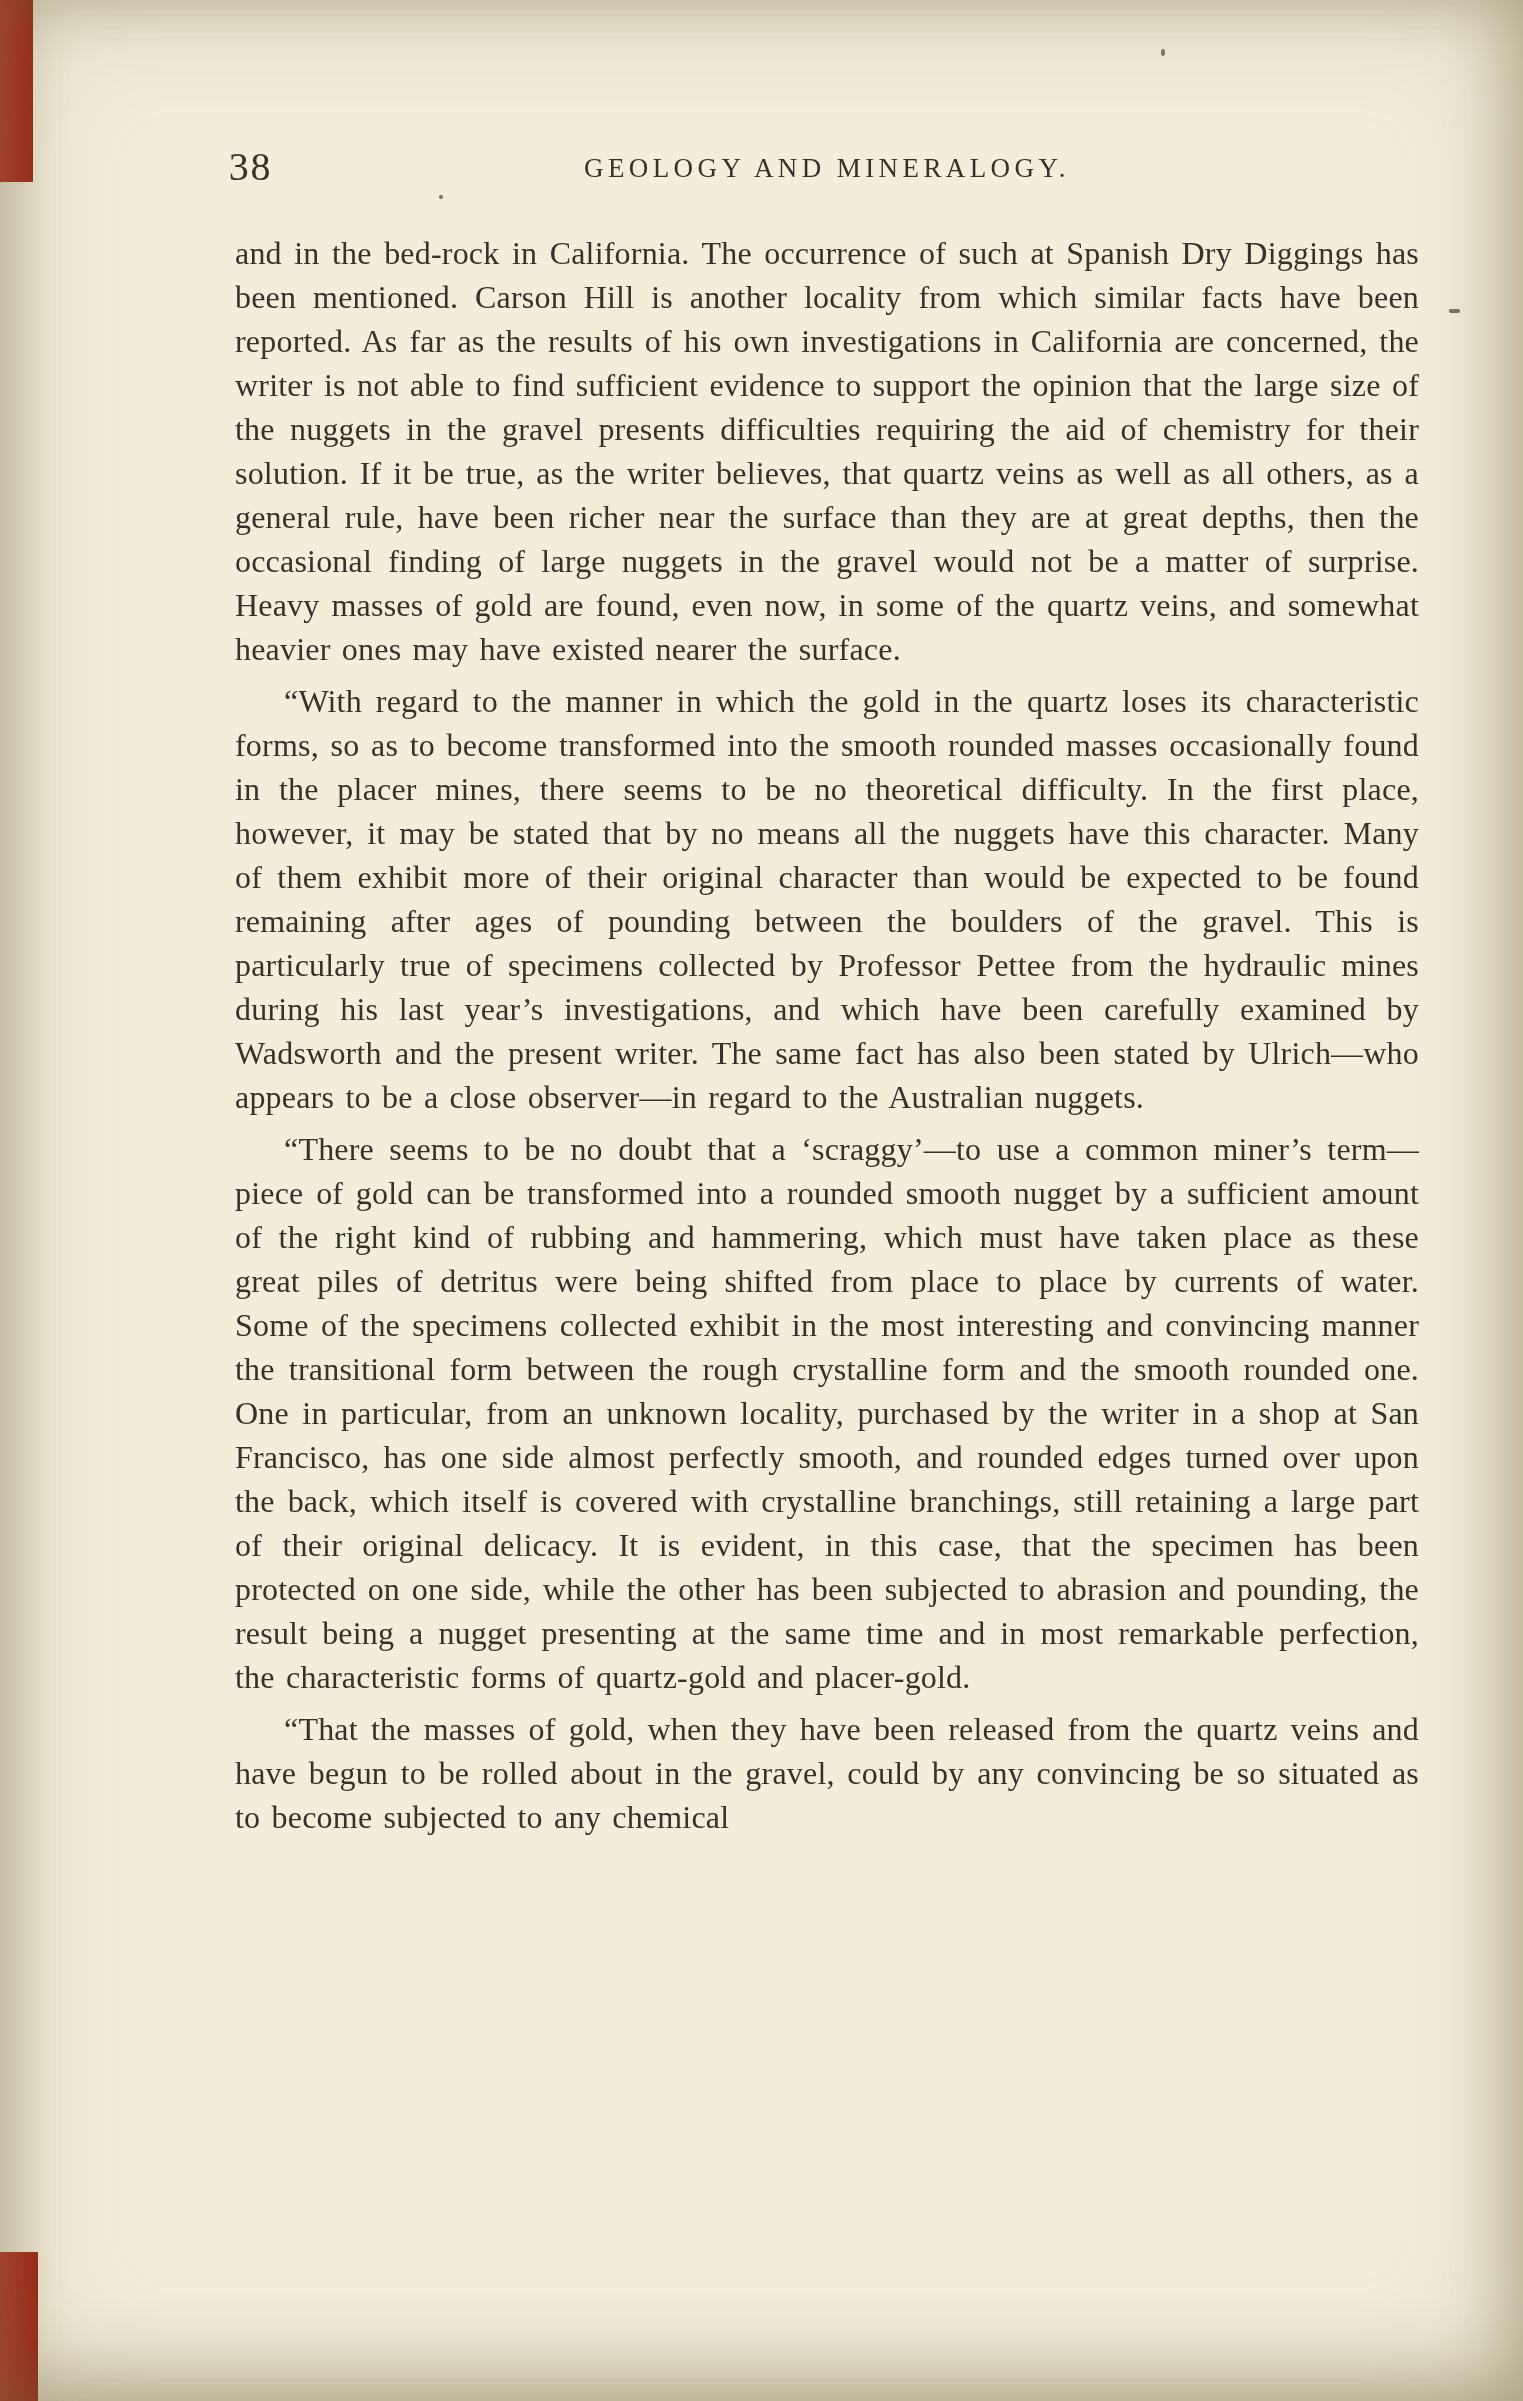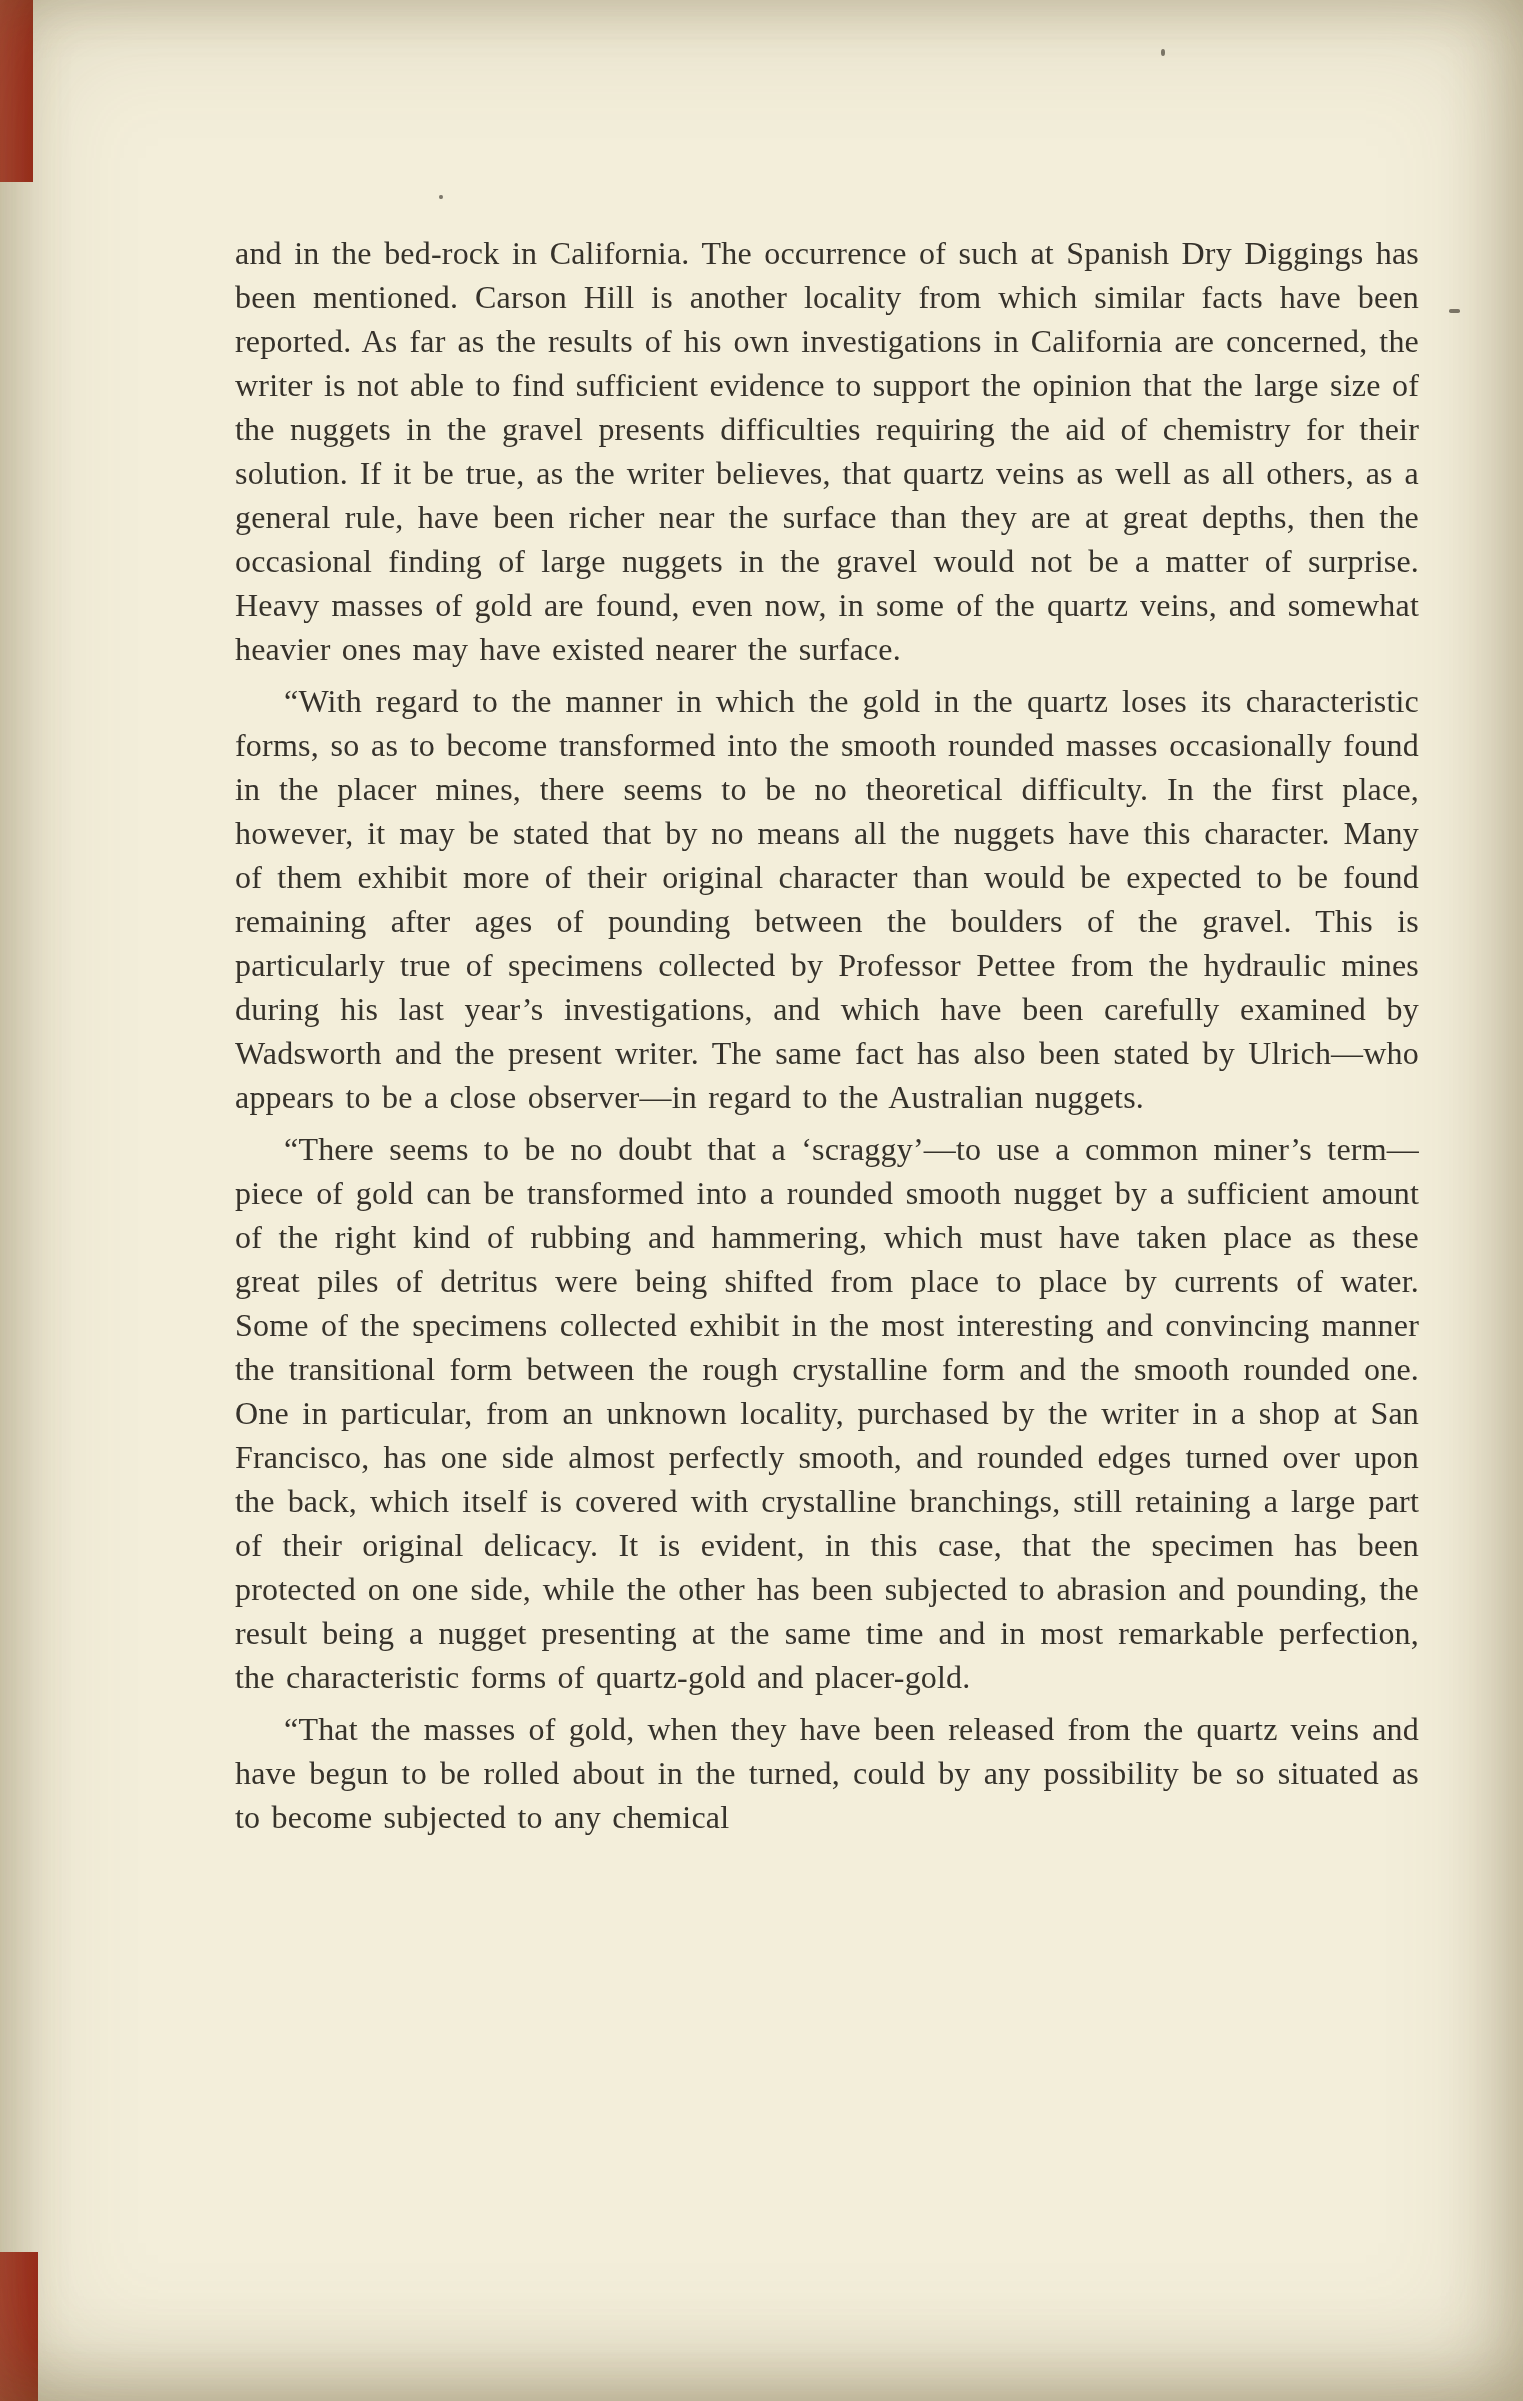--- a/index.html
+++ b/index.html
@@ -100,23 +100,27 @@
 
 <div class="page">
 
   <div class="red-edge-top"></div>
   <div class="red-edge-bottom"></div>
 
   <span class="speck s1"></span>
   <span class="speck s2"></span>
   <span class="speck s3"></span>
 
+  <div class="header-row">
+    <span class="page-number">38</span>
+    <span class="running-title">GEOLOGY AND MINERALOGY.</span>
+  </div>
 
   <div class="page-body">
 
   <p class="para">and in the bed-rock in California. The occurrence of such at Spanish Dry Diggings has been mentioned. Carson Hill is another locality from which similar facts have been reported. As far as the results of his own investigations in California are concerned, the writer is not able to find sufficient evidence to support the opinion that the large size of the nuggets in the gravel presents difficulties requiring the aid of chemistry for their solution. If it be true, as the writer believes, that quartz veins as well as all others, as a general rule, have been richer near the surface than they are at great depths, then the occasional finding of large nuggets in the gravel would not be a matter of surprise. Heavy masses of gold are found, even now, in some of the quartz veins, and somewhat heavier ones may have existed nearer the surface.</p>
       <p class="para indent">“With regard to the manner in which the gold in the quartz loses its characteristic forms, so as to become transformed into the smooth rounded masses occasionally found in the placer mines, there seems to be no theoretical difficulty. In the first place, however, it may be stated that by no means all the nuggets have this character. Many of them exhibit more of their original character than would be expected to be found remaining after ages of pounding between the boulders of the gravel. This is particularly true of specimens collected by Professor Pettee from the hydraulic mines during his last year’s investigations, and which have been carefully examined by Wadsworth and the present writer. The same fact has also been stated by Ulrich—who appears to be a close observer—in regard to the Australian nuggets.</p>
       <p class="para indent">“There seems to be no doubt that a ‘scraggy’—to use a common miner’s term—piece of gold can be transformed into a rounded smooth nugget by a sufficient amount of the right kind of rubbing and hammering, which must have taken place as these great piles of detritus were being shifted from place to place by currents of water. Some of the specimens collected exhibit in the most interesting and convincing manner the transitional form between the rough crystalline form and the smooth rounded one. One in particular, from an unknown locality, purchased by the writer in a shop at San Francisco, has one side almost perfectly smooth, and rounded edges turned over upon the back, which itself is covered with crystalline branchings, still retaining a large part of their original delicacy. It is evident, in this case, that the specimen has been protected on one side, while the other has been subjected to abrasion and pounding, the result being a nugget presenting at the same time and in most remarkable perfection, the characteristic forms of quartz-gold and placer-gold.</p>
-      <p class="para indent">“That the masses of gold, when they have been released from the quartz veins and have begun to be rolled about in the turned, could by any possibility be so situated as to become subjected to any chemical</p>
+      <p class="para indent">“That the masses of gold, when they have been released from the quartz veins and have begun to be rolled about in the gravel, could by any convincing be so situated as to become subjected to any chemical</p>
     </div>
 
 </div>
 
 
 </body></html>

